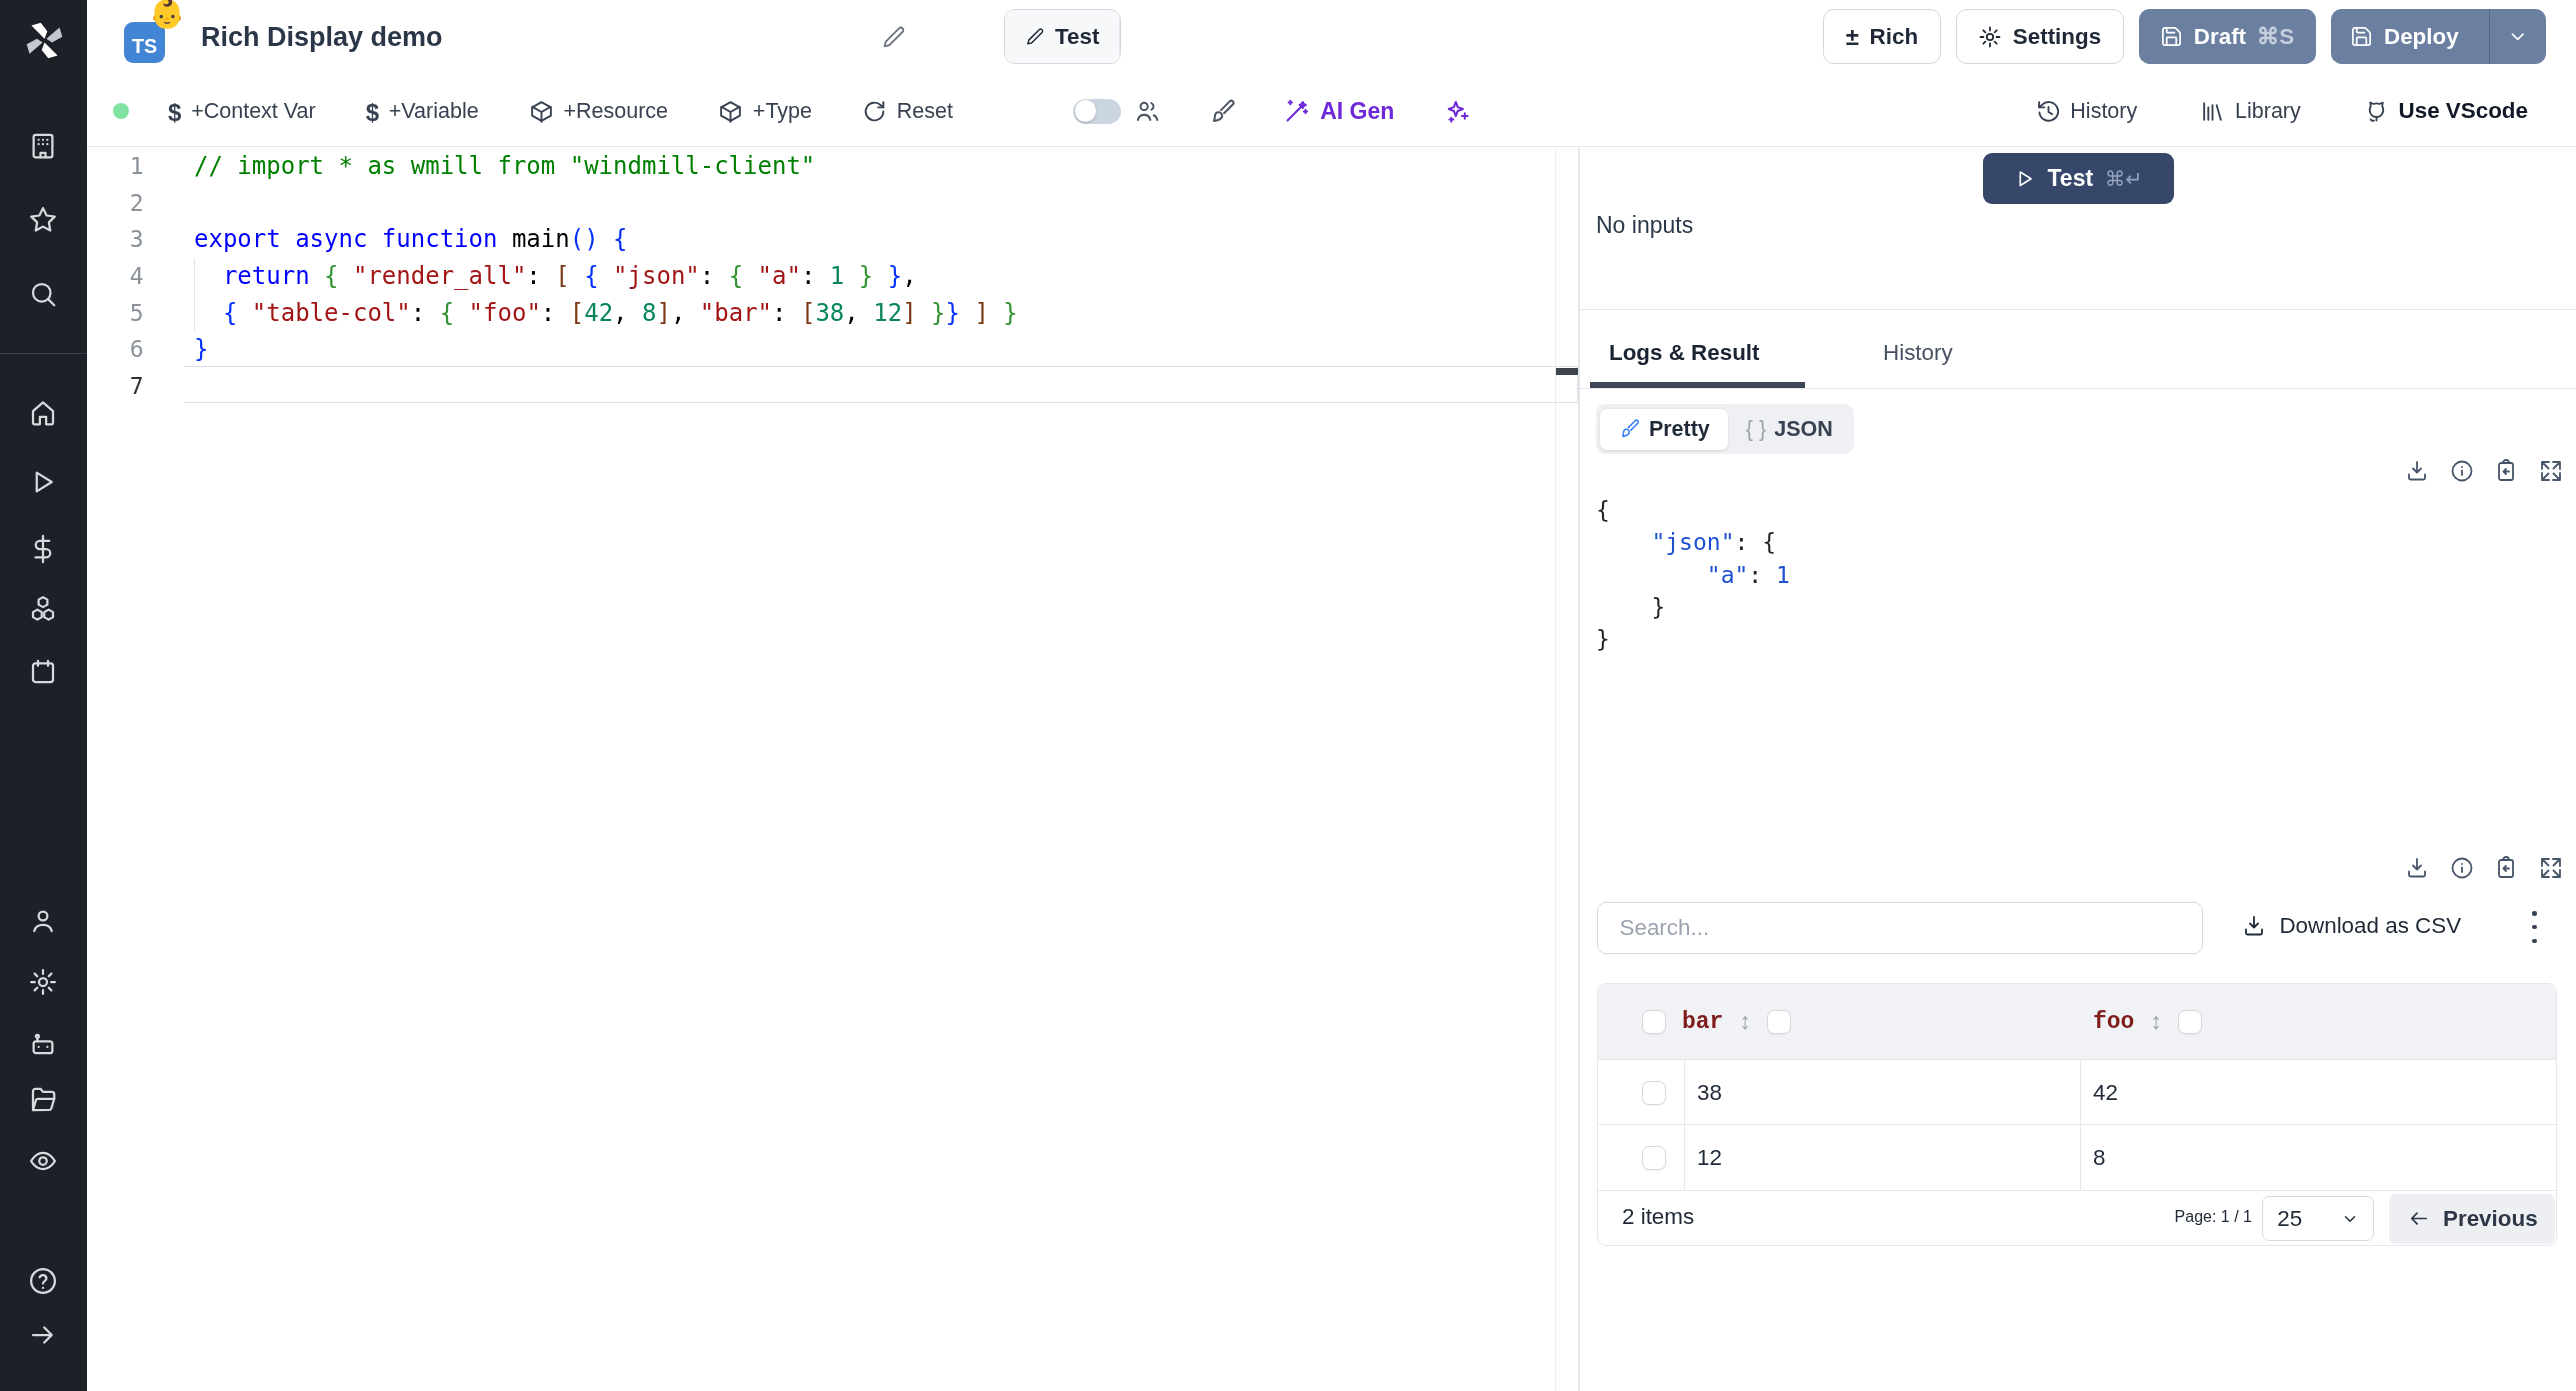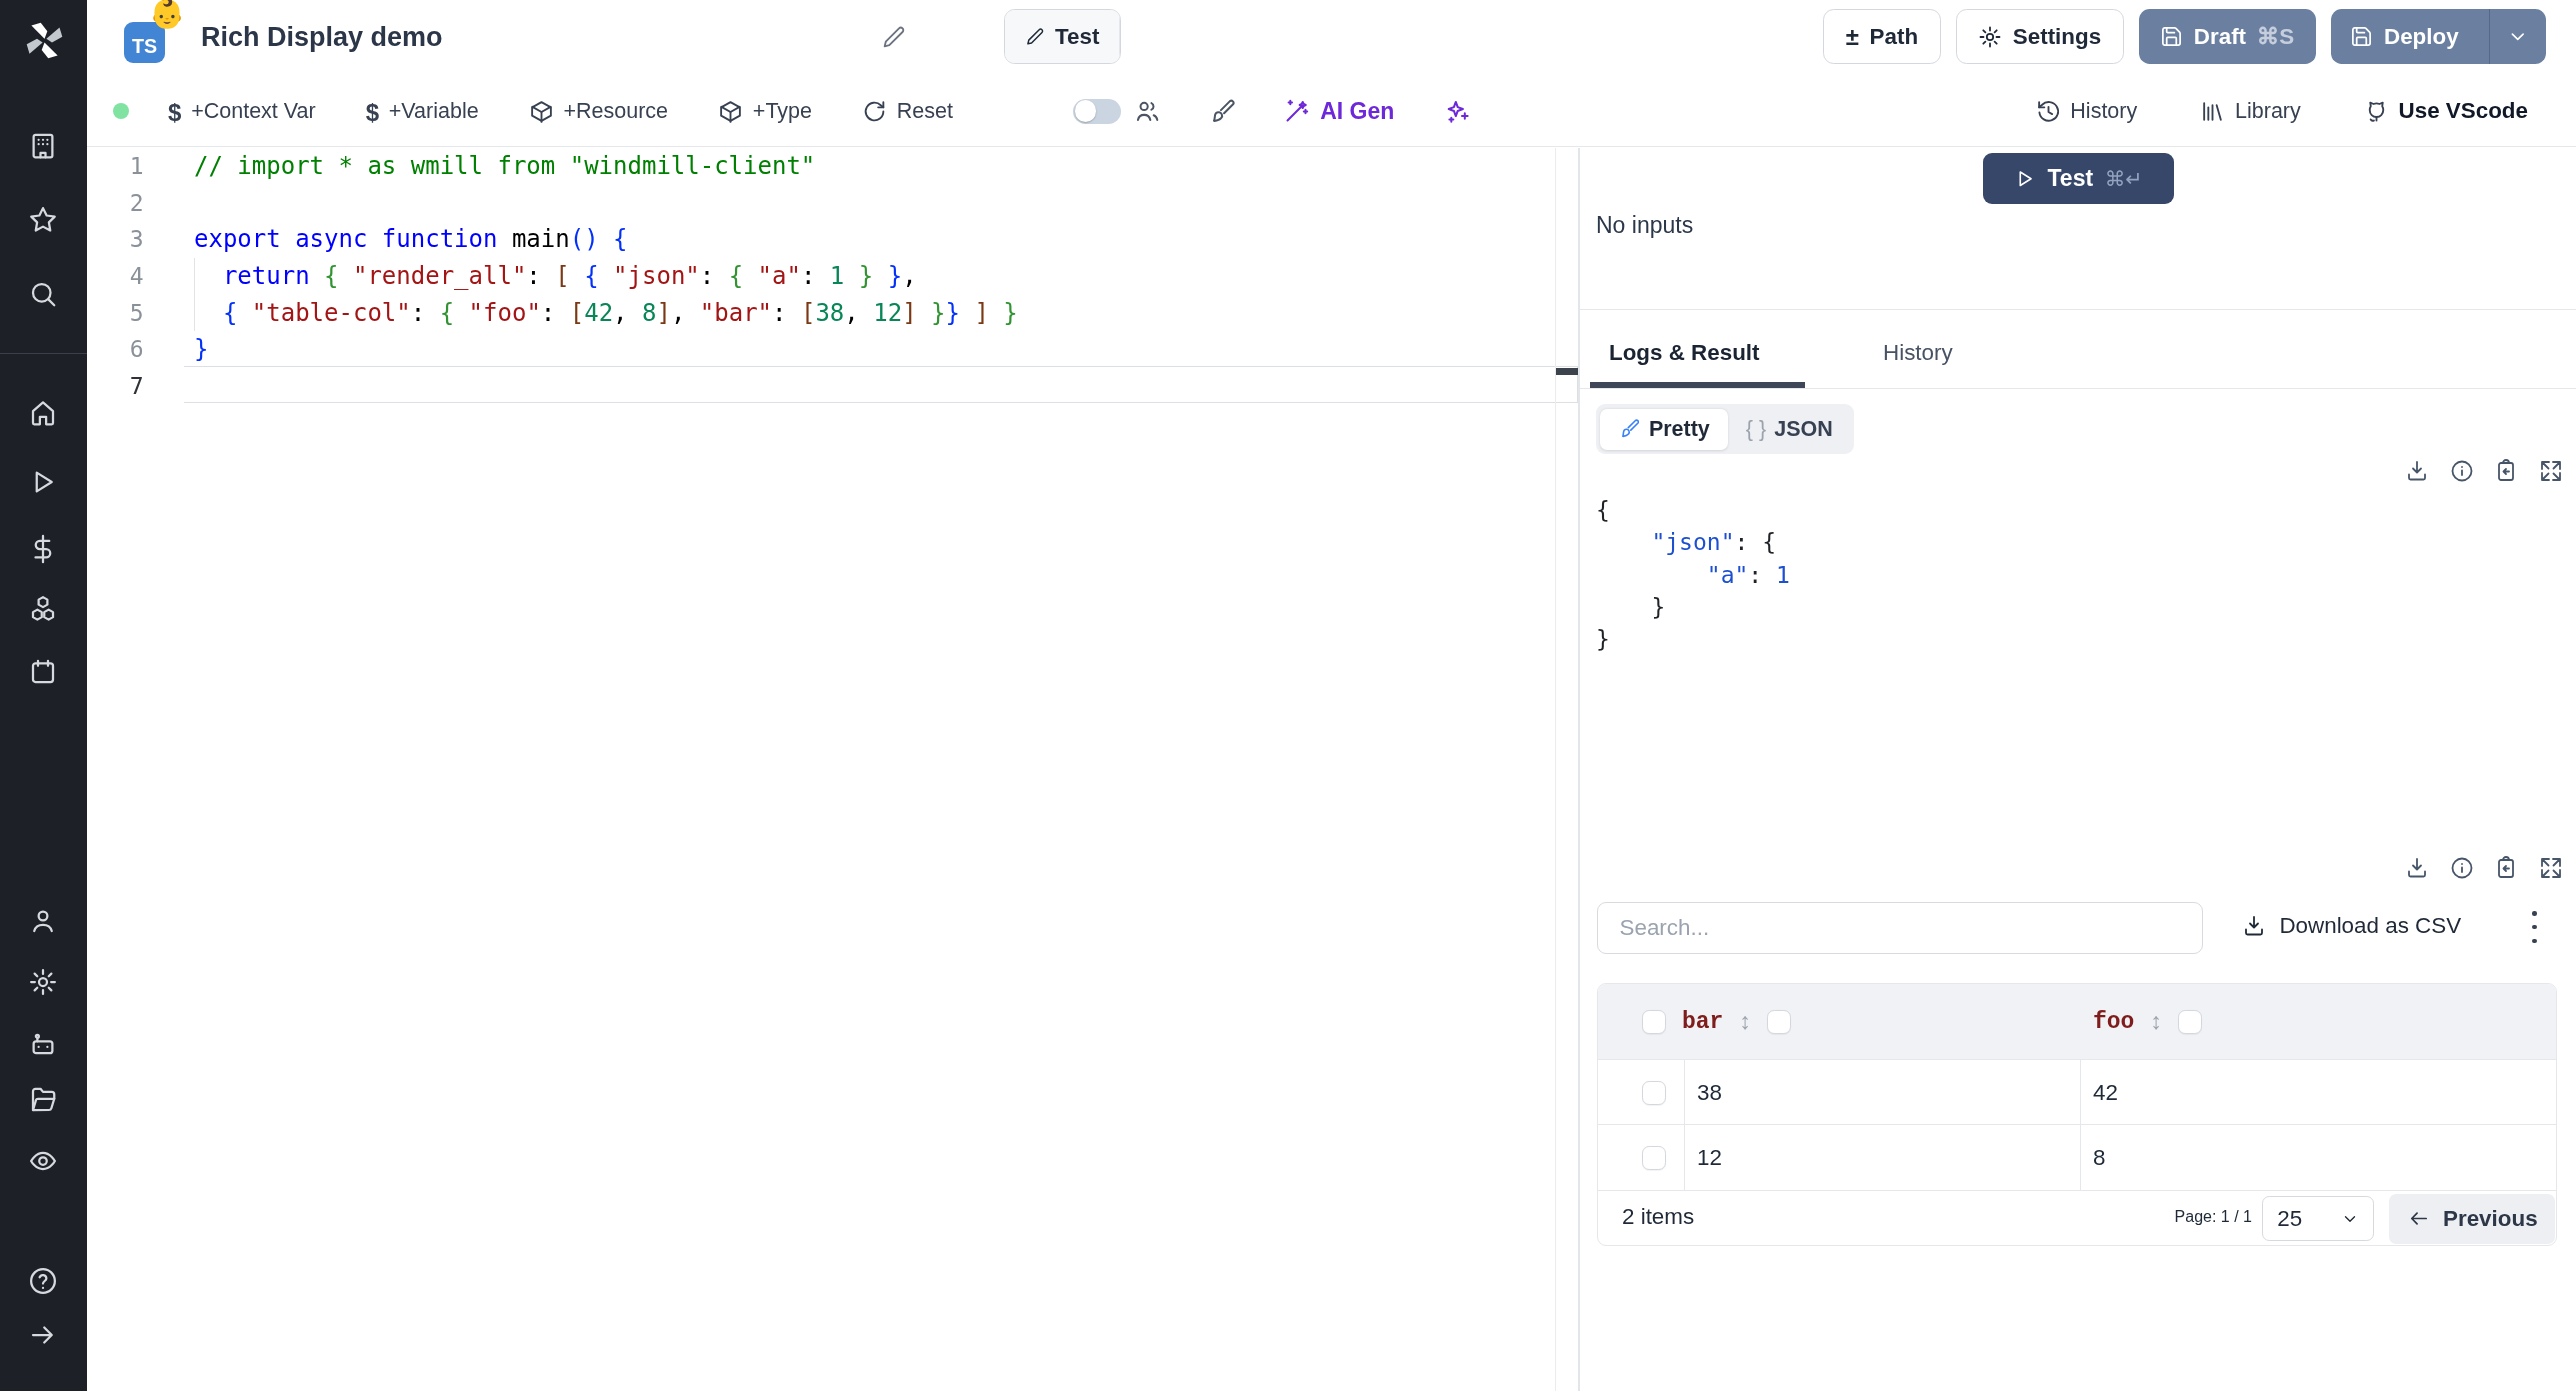--- a/index.html
+++ b/index.html
@@ -227,21 +227,21 @@
     <div class="pseg1">
       <svg class="ico" width="19.7" height="19.7" viewBox="0 0 24 24">
         <path d="M17.3 3.3a2.4 2.4 0 0 1 3.4 3.4L8 19.4l-4.5 1.1L4.6 16Z"></path>
       </svg>
       <span class="plbl">Test</span>
     </div>
   </div>
   <div id="header-right">
     <div class="hbtn ghost">
       <span class="pm">±</span>
-      <span>Path</span>
+      <span>Rich</span>
     </div>
     <div class="hbtn ghost">
       <svg class="ico" width="24" height="24" viewBox="0 0 24 24">
         <circle cx="12" cy="12" r="3.2"></circle>
         <path d="M12 2.5v3M12 18.5v3M2.5 12h3M18.5 12h3M5.3 5.3l2.1 2.1M16.6 16.6l2.1 2.1M18.7 5.3l-2.1 2.1M7.4 16.6l-2.1 2.1"></path>
       </svg>
       <span>Settings</span>
     </div>
     <div class="hbtn slate">
       <svg class="ico" width="23" height="23" viewBox="0 0 24 24">

